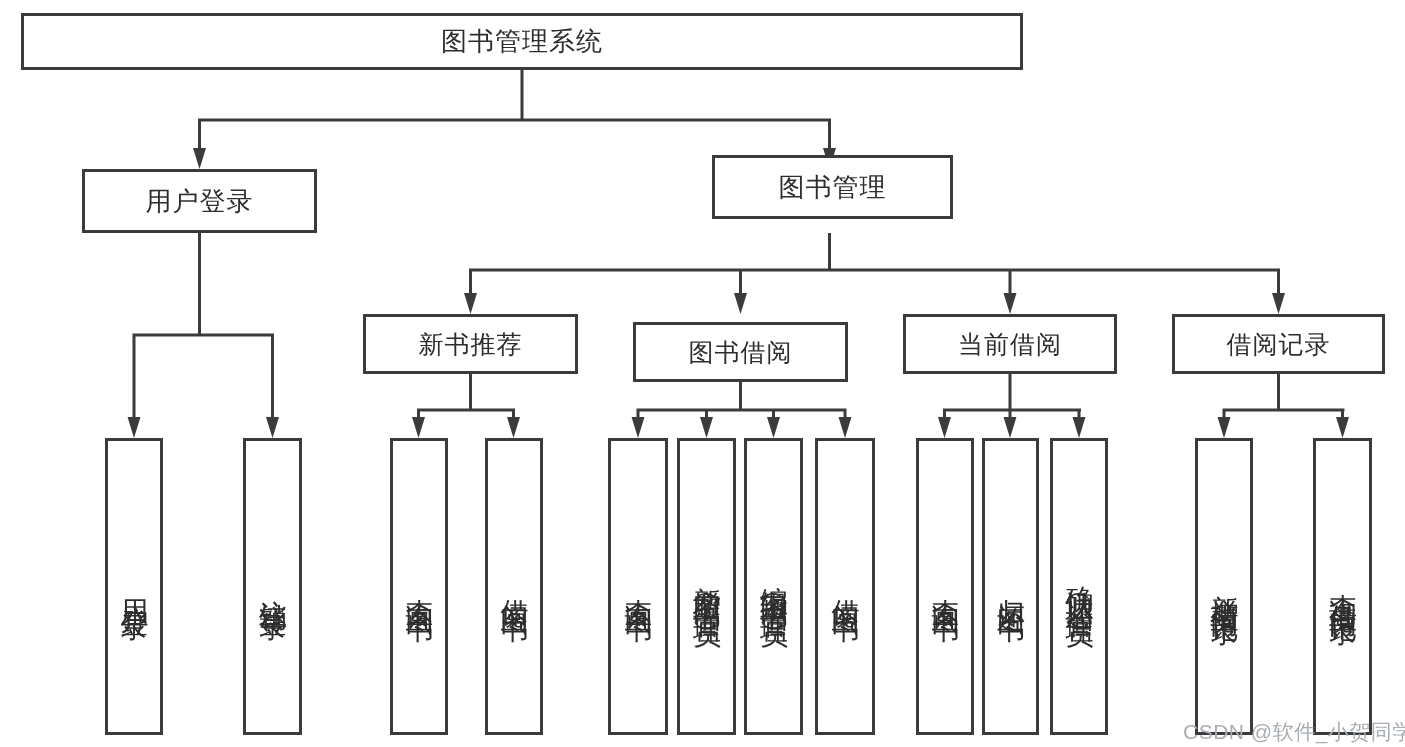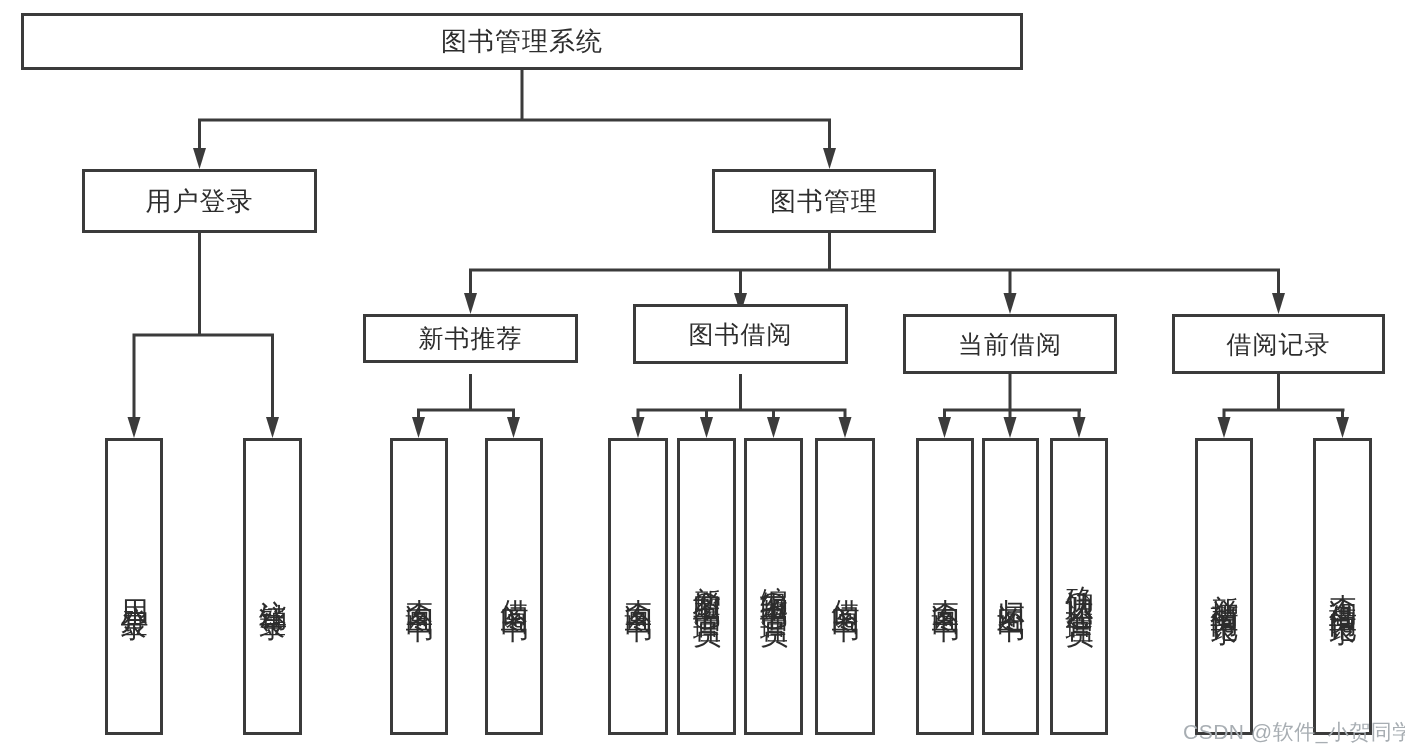--- a/index.html
+++ b/index.html
@@ -71,28 +71,28 @@
     </g>
   </svg>
 
   <div class="node" style="left:21px;top:13px;width:1002px;height:57px;">
     <span class="h-label">图书管理系统</span>
   </div>
 
   <div class="node" style="left:82px;top:169px;width:235px;height:64px;">
     <span class="h-label">用户登录</span>
   </div>
-  <div class="node" style="left:712px;top:169px;width:224px;height:64px;">
+  <div class="node" style="left:712px;top:155px;width:241px;height:64px;">
     <span class="h-label">图书管理</span>
   </div>
 
-  <div class="node" style="left:363px;top:314px;width:215px;height:49px;align-items:center;">
+  <div class="node" style="left:363px;top:314px;width:215px;height:60px;align-items:center;">
     <span class="h-label l2">新书推荐</span>
   </div>
-  <div class="node" style="left:633px;top:304px;width:215px;height:60px;">
+  <div class="node" style="left:633px;top:322px;width:215px;height:60px;">
     <span class="h-label l2">图书借阅</span>
   </div>
   <div class="node" style="left:1172px;top:314px;width:213px;height:60px;">
     <span class="h-label l2">借阅记录</span>
   </div>
   <div class="node" style="left:903px;top:314px;width:214px;height:60px;">
     <span class="h-label l2">当前借阅</span>
   </div>
 
   <div class="node" style="left:105px;top:438px;width:58px;height:297px;">

